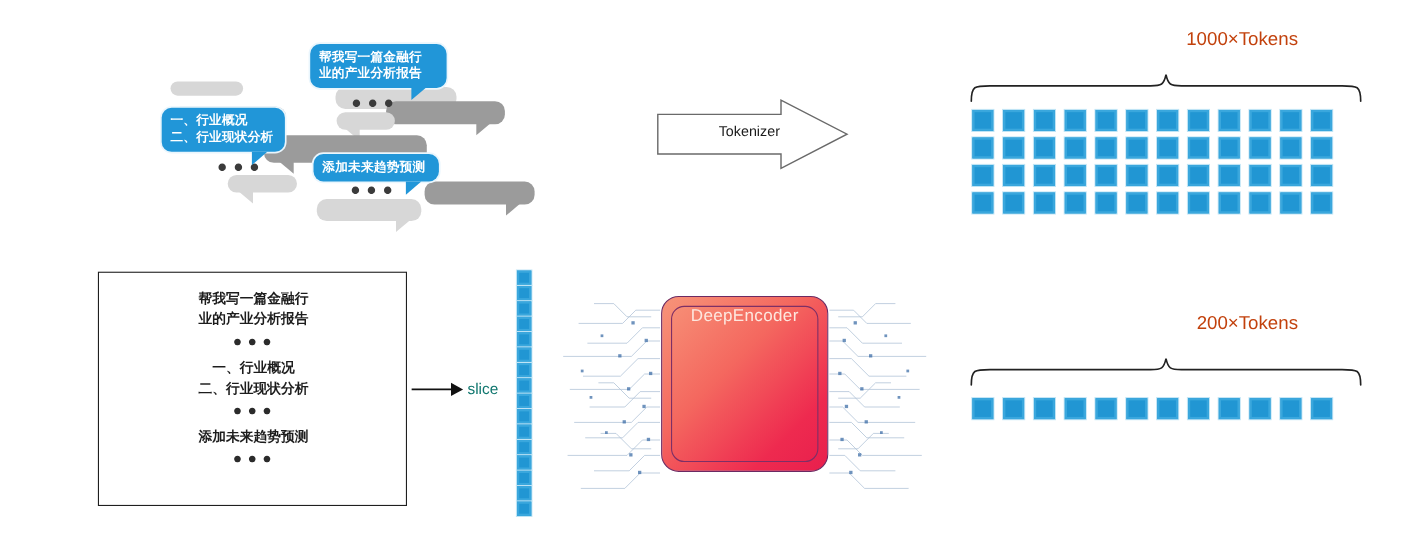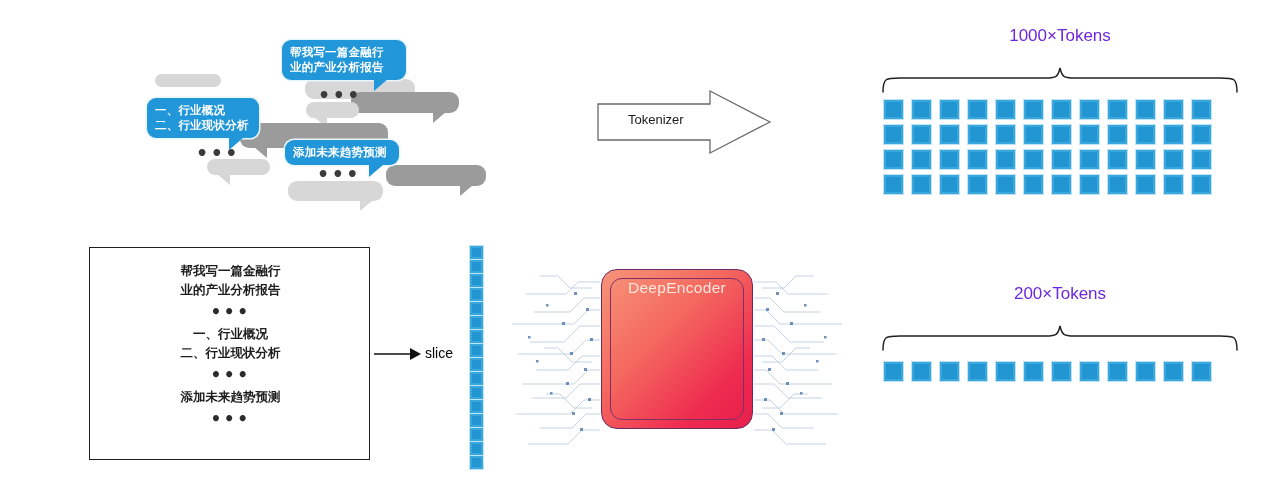--- a/index.html
+++ b/index.html
@@ -47,29 +47,29 @@
     font-size:19px;
     font-weight:900;
     letter-spacing:2.5px;
     line-height:1;
     font-family:"DejaVu Sans", sans-serif;
   }
 
   
   .tokenizer-wrap{position:absolute;left:596px;top:88px;width:176px;height:68px;}
   .tokenizer-label{
-    position:absolute;left:32px;top:24px;width:100px;
-    font-size:13px;color:#1a1a1a;text-align:left;
+    position:absolute;left:13px;top:24px;width:100px;
+    font-size:13px;color:#1a1a1a;text-align:right;
   }
 
   
   .brace-label{
     position:absolute;
-    font-size:17px;color:#6d28d9;
-    text-align:center;
+    font-size:17px;color:#c2410c;
+    text-align:right;
   }
 
   
   .tokgrid{position:absolute;display:grid;}
   .tok{
     width:19px;height:19px;
     background:#2196d3;
     box-sizing:border-box;
     border:2.5px solid #3aa7dd;
     box-shadow:0 0 0 1px #bfe4f5;
@@ -94,21 +94,21 @@
     font-weight:600;
     white-space:pre;
   }
   .doc-dots{
     font-size:17px;font-weight:900;color:#2b2b2b;line-height:25px;
     letter-spacing:2.5px;font-family:"DejaVu Sans", sans-serif;
   }
 
   .slice-label{
     position:absolute;left:425px;top:345px;
-    font-size:14px;color:#000000;
+    font-size:14px;color:#0f766e;
   }
 
   
   .chip-wrap{position:absolute;left:500px;top:252px;width:350px;height:215px;}
   .chip-outer{
     position:absolute;left:101px;top:17px;width:152px;height:160px;
     border-radius:16px;
     background:linear-gradient(135deg,#f79479 0%,#f4685f 40%,#ee2a4f 78%,#e81f4d 100%);
     border:1.6px solid #6b2a63;
     box-sizing:border-box;

